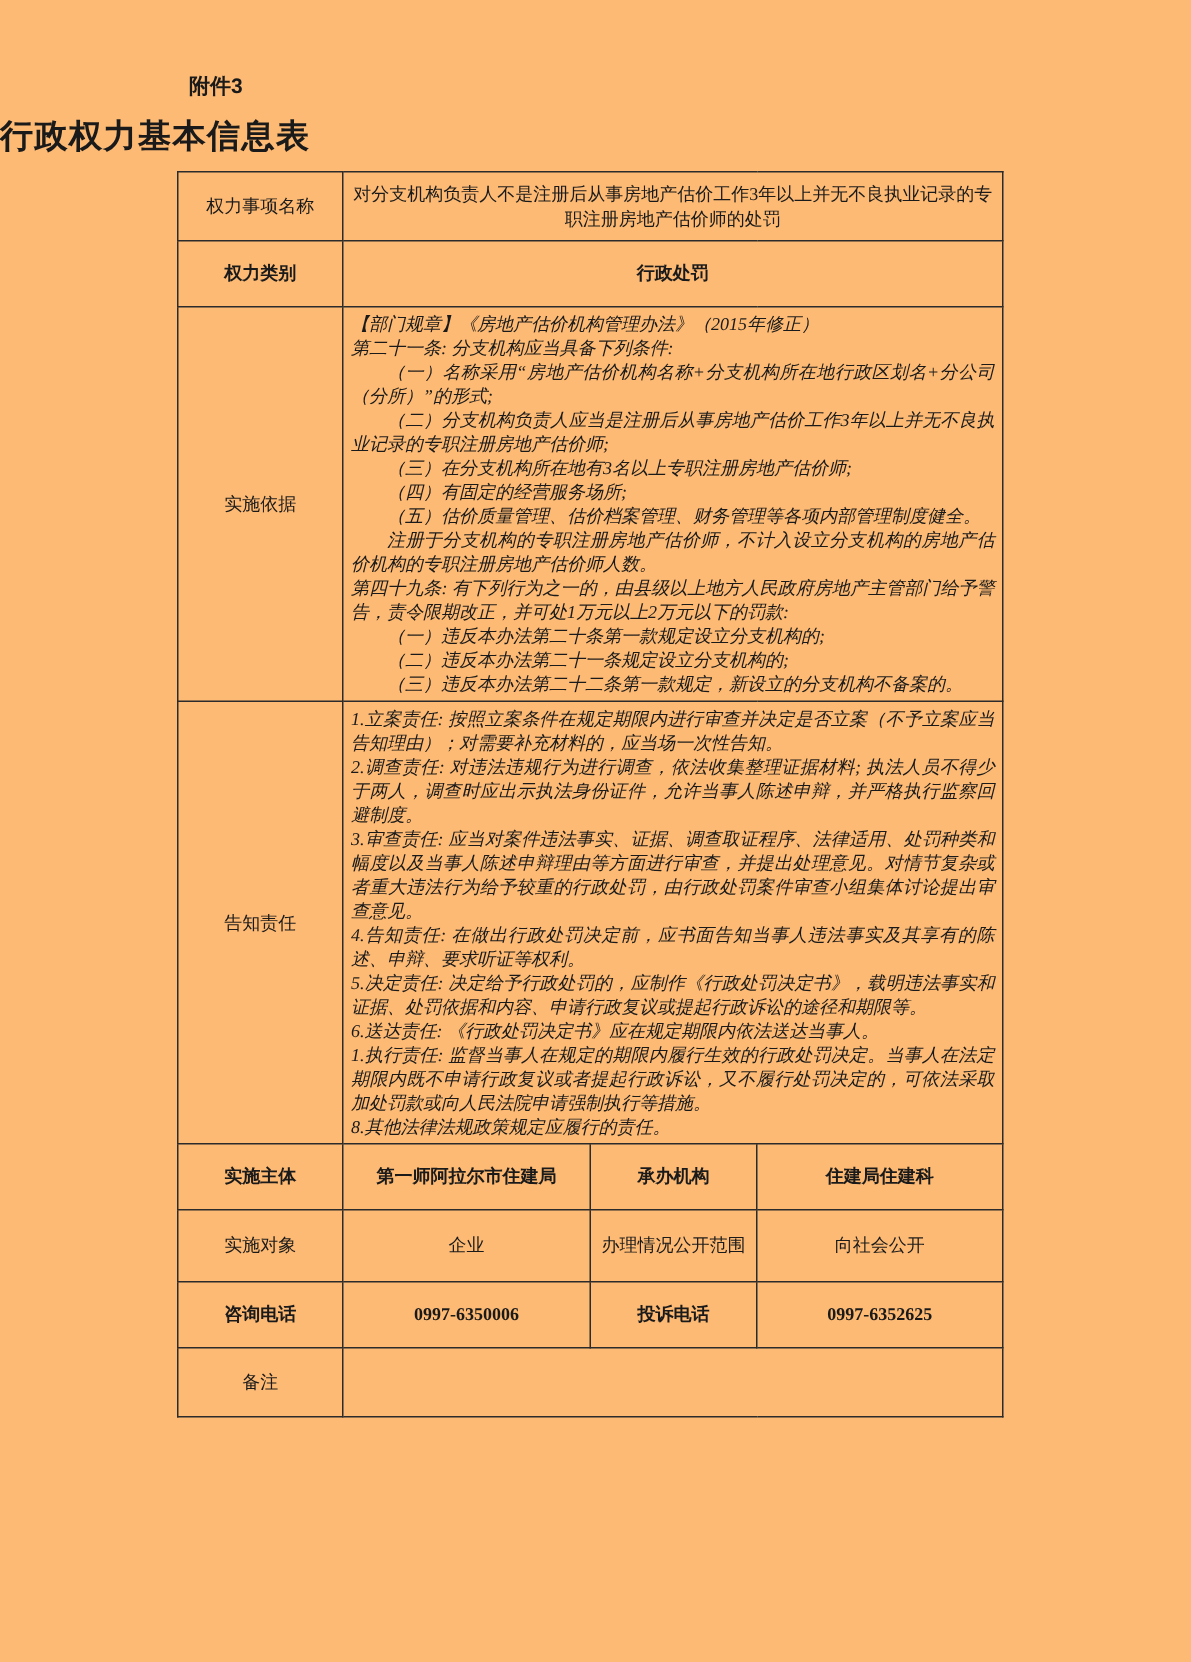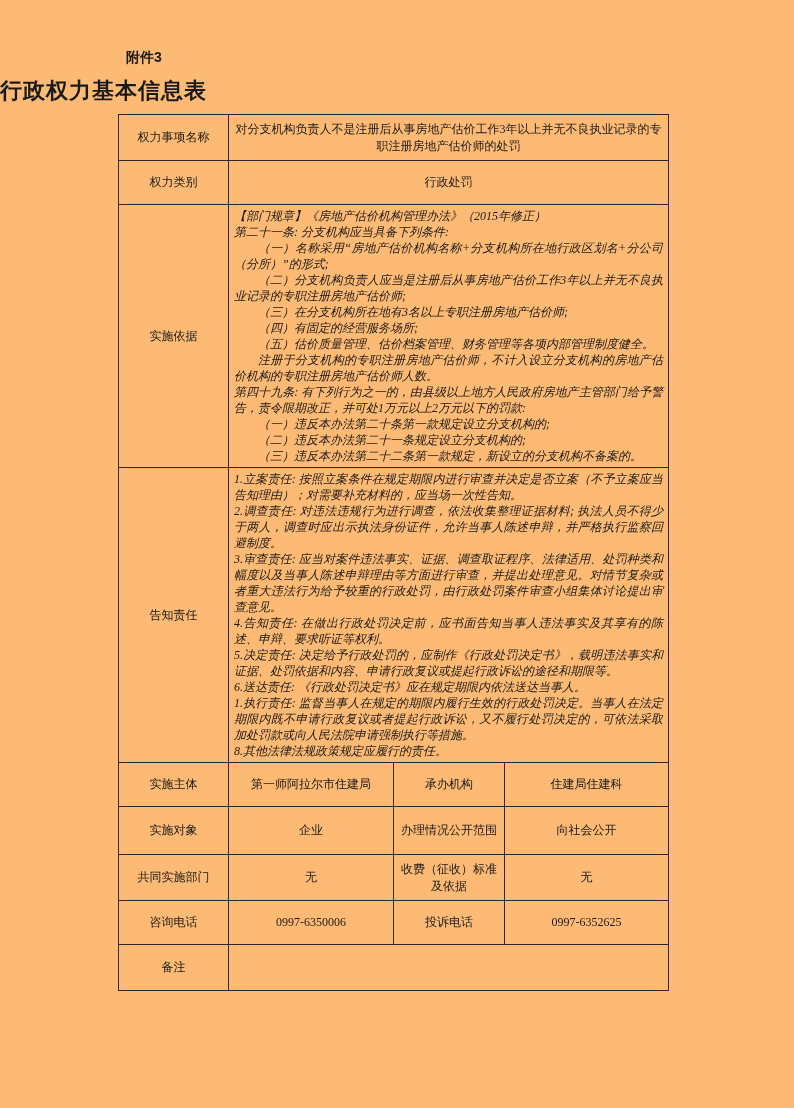--- a/index.html
+++ b/index.html
@@ -61,21 +61,21 @@
   }
   td.textcell p {
     margin: 0;
     text-align: justify;
     font-style: italic;
   }
   td.textcell p.ind {
     text-indent: 2em;
   }
   tr.h46 td { height: 46px; }
-  tr.h44 td { height: 44px; }
+  tr.h44 td { height: 44px; font-weight: bold; }
   tr.h48 td { height: 48px; }
 </style>
 </head>
 <body>
 
 <div class="page">
 
   <div class="attachment">附件3</div>
 
   <div class="title">行政权力基本信息表</div>
@@ -138,26 +138,20 @@
       <td class="center">住建局住建科</td>
     </tr>
 
     <tr class="h48">
       <td class="lbl">实施对象</td>
       <td class="center">企业</td>
       <td class="lbl">办理情况公开范围</td>
       <td class="center">向社会公开</td>
     </tr>
 
-    <tr class="h46">
-      <td class="lbl">共同实施部门</td>
-      <td class="center">无</td>
-      <td class="lbl">收费（征收）标准及依据</td>
-      <td class="center">无</td>
-    </tr>
 
 
     <tr class="h44">
       <td class="lbl">咨询电话</td>
       <td class="center">0997-6350006</td>
       <td class="lbl">投诉电话</td>
       <td class="center">0997-6352625</td>
     </tr>
 
     <tr class="h46">

